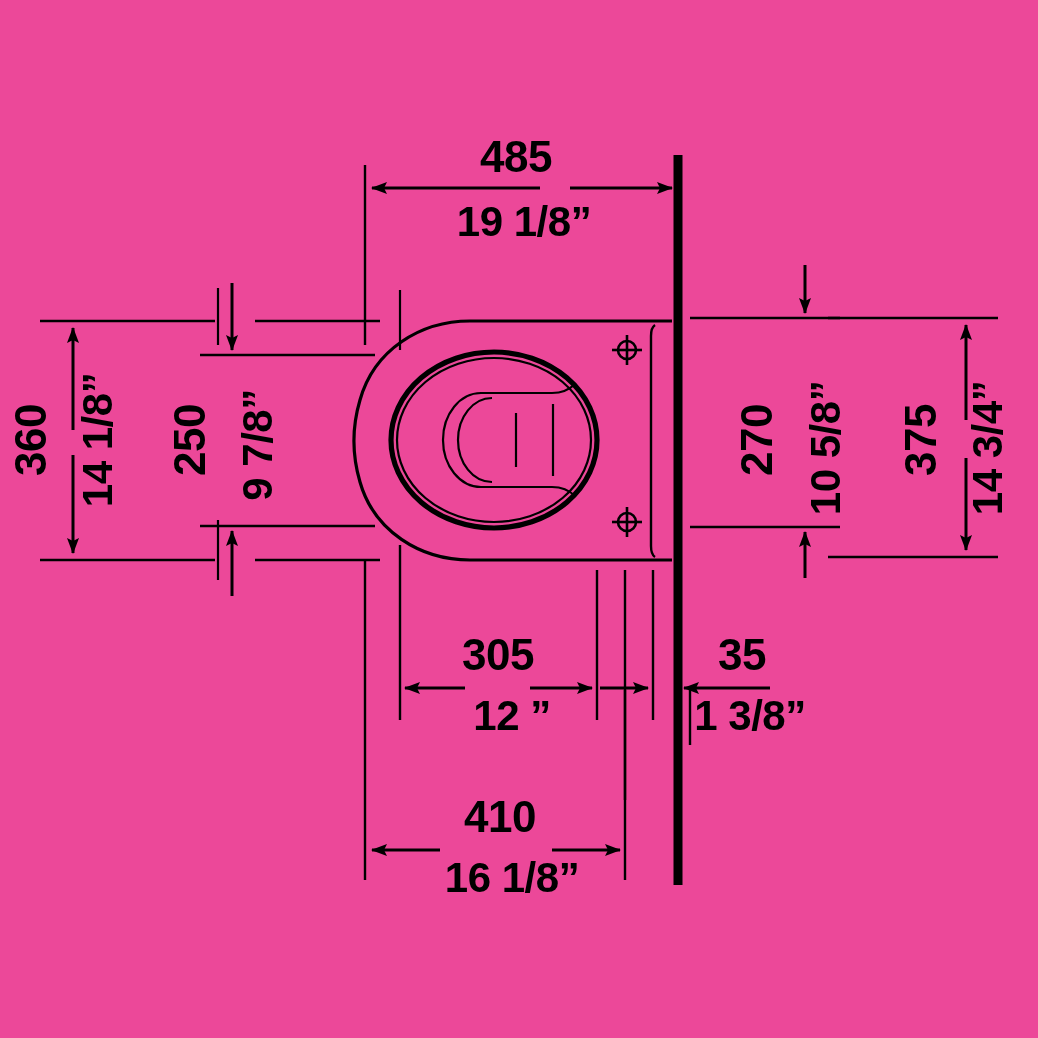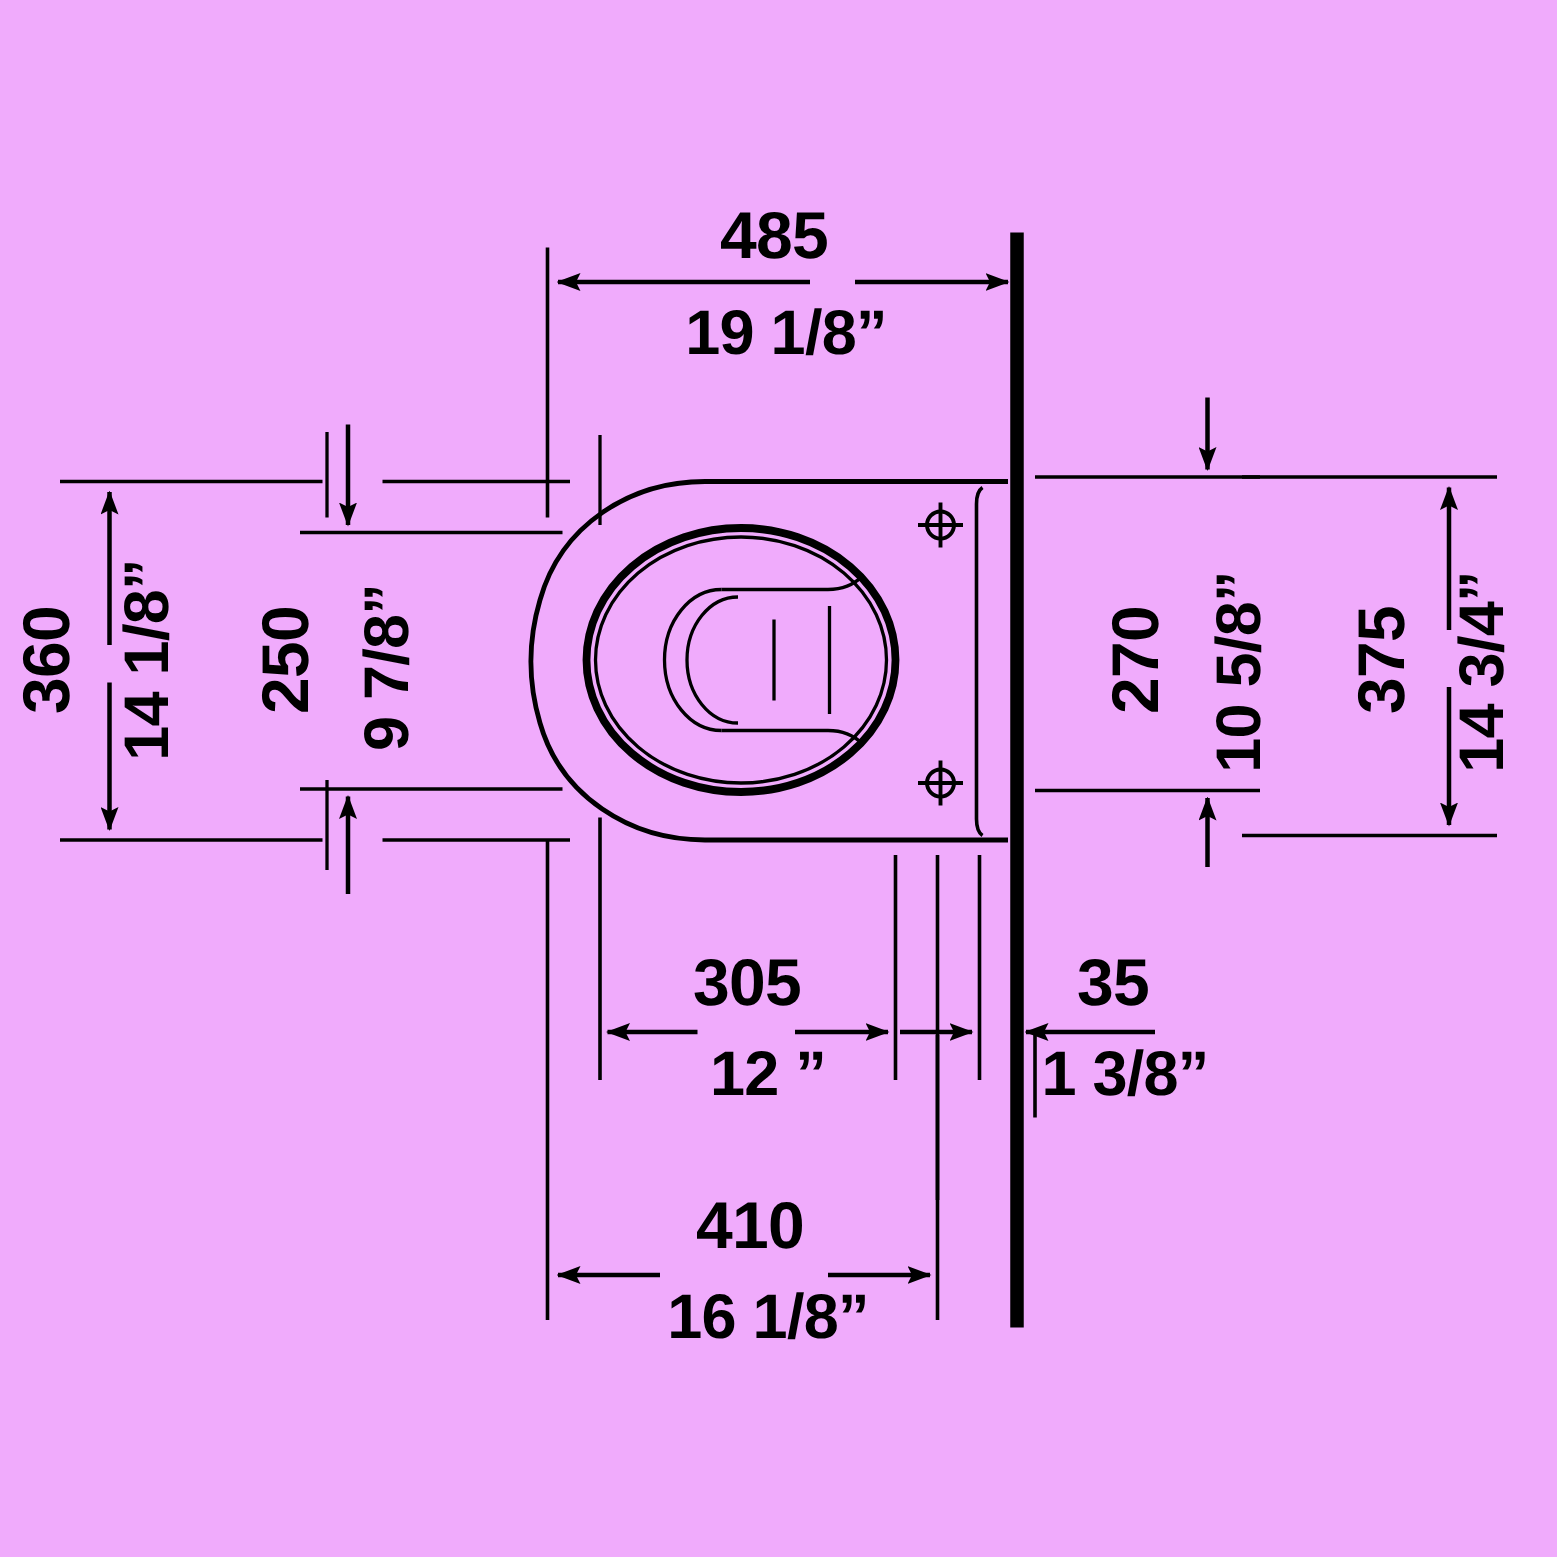--- a/index.html
+++ b/index.html
@@ -10,21 +10,21 @@
   body {
     width: 1038px;
     height: 1038px;
     font-family: "Liberation Sans", sans-serif;
     overflow: hidden;
   }
   #drawing-root {
     position: relative;
     width: 1038px;
     height: 1038px;
-    background: #f0abfc;
+    background: #ec4899;
   }
   svg.sheet {
     display: block;
     width: 1038px;
     height: 1038px;
   }
   .dimtext {
     font-family: "Liberation Sans", sans-serif;
     font-weight: bold;
     font-size: 38px;

